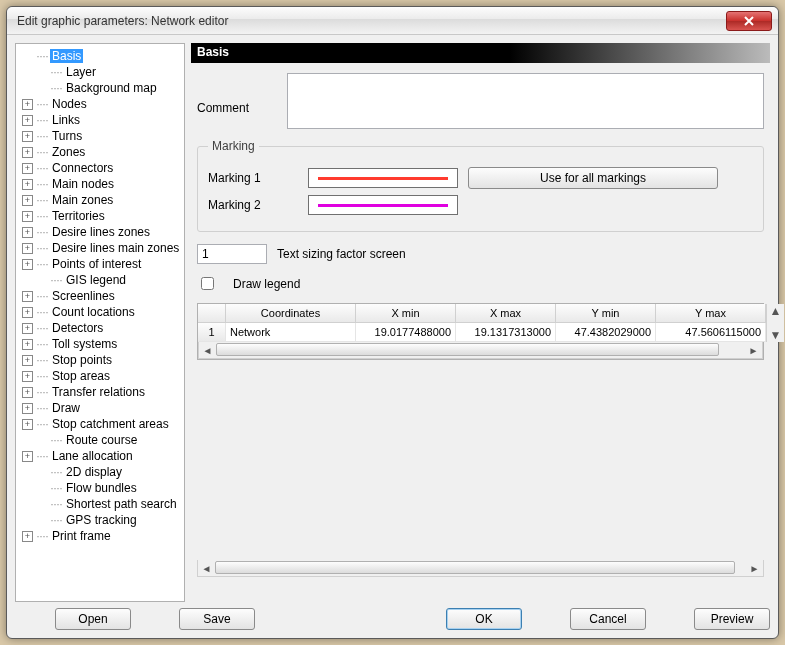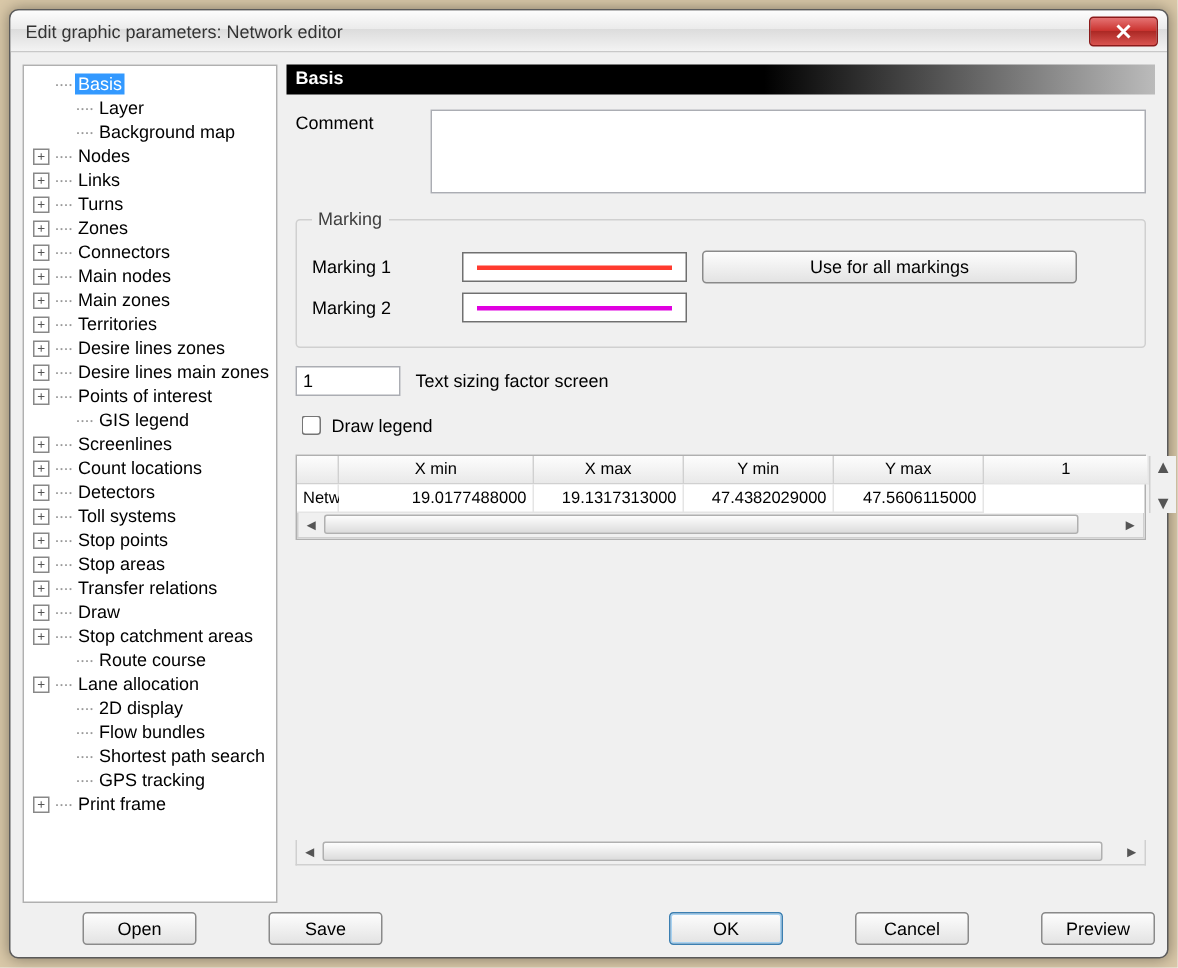--- a/index.html
+++ b/index.html
@@ -50,42 +50,42 @@
   .tree-item.child { padding-left:18px; }
 
   .right-panel { flex:1; display:flex; flex-direction:column; min-width:0;}
   .section-header {
     height:20px; color:#fff; font-weight:bold; padding:2px 6px;
     background: linear-gradient(to right, #000 0%, #000 55%, #bbb 100%);
   }
   .form-area { flex:1; padding:10px 6px 0 6px; position:relative;}
 
   .row { display:flex; align-items:flex-start; margin-bottom:10px;}
-  .row .lab { width:90px; padding-top:2px;}
+  .row .lab { width:90px; padding-top:2px;margin-top:26px;}
   textarea.comment { flex:1; height:56px; resize:none; border:1px solid #abadb3; background:#fff;}
 
   fieldset.marking {
     border:1px solid #d0d0d0; border-radius:3px; padding:8px 10px 10px 10px; margin:0 0 12px 0;
   }
   fieldset.marking legend { padding:0 4px; color:#404040;}
   .mark-row { display:flex; align-items:center; gap:10px; margin:6px 0;}
   .mark-row .mlab { width:90px;}
   .mark-swatch { width:150px; height:20px; border:1px solid #707070; background:#fff; display:flex; align-items:center; justify-content:center;}
   .mark-swatch .line { height:3px; width:130px; }
   .btn {
     border:1px solid #8a8a8a; border-radius:3px; height:22px;
     background:linear-gradient(to bottom,#fdfdfd,#e3e3e3);
     padding:0 14px; cursor:pointer; display:inline-flex; align-items:center; justify-content:center;
   }
   .btn.default { border:1px solid #3c7fb1; box-shadow:0 0 0 1px #a7d1f0 inset;}
   .btn.wide { width:250px;}
 
   .sizing-row { display:flex; align-items:center; gap:10px; margin-bottom:10px;}
   input.num { width:70px; height:20px; border:1px solid #abadb3; padding:0 4px; background:#fff;}
-  .chk-row { display:flex; align-items:center; gap:4px; margin-bottom:10px;}
+  .chk-row { display:flex; align-items:center; gap:16px; margin-bottom:10px;}
   .chk-row input { width:13px; height:13px;}
 
   .grid-wrap { border:1px solid #b0b0b0; background:#fff;}
   .grid { display:grid; grid-template-columns:28px 130px 100px 100px 100px 110px 18px; }
   .gh { background:linear-gradient(to bottom,#fdfdfd,#e9e9e9); border-right:1px solid #d0d0d0; border-bottom:1px solid #d0d0d0; text-align:center; padding:3px 2px; font-size:11px;}
   .gc { border-right:1px solid #e5e5e5; border-bottom:1px solid #e5e5e5; padding:3px 4px; font-size:11px; text-align:right; background:#fff;}
   .gc.left { text-align:left;}
   .gc.rownum { text-align:center; background:linear-gradient(to bottom,#fdfdfd,#e9e9e9);}
   .gridscroll-v { grid-row:1 / span 2; grid-column:7; background:#f0f0f0; display:flex; flex-direction:column; align-items:center; justify-content:space-between; font-size:9px; color:#555; border-left:1px solid #d0d0d0;}
   .hscroll {
@@ -309,20 +309,21 @@
           </div>
 
           <div class="chk-row">
             <input type="checkbox" style="">
             <span>Draw legend</span>
           </div>
 
           <div class="grid-wrap">
             <div class="grid" id="grid">
                 <div class="gh"></div>
+                <div class="gh">Coordinates</div>
                 <div class="gh">X min</div>
                 <div class="gh">X max</div>
                 <div class="gh">Y min</div>
                 <div class="gh">Y max</div>
                 <div class="gridscroll-v">
                   <span>▲</span>
                   <span>▼</span>
                 </div>
                 <div class="gc rownum">1</div>
                 <div class="gc left">Network</div>

